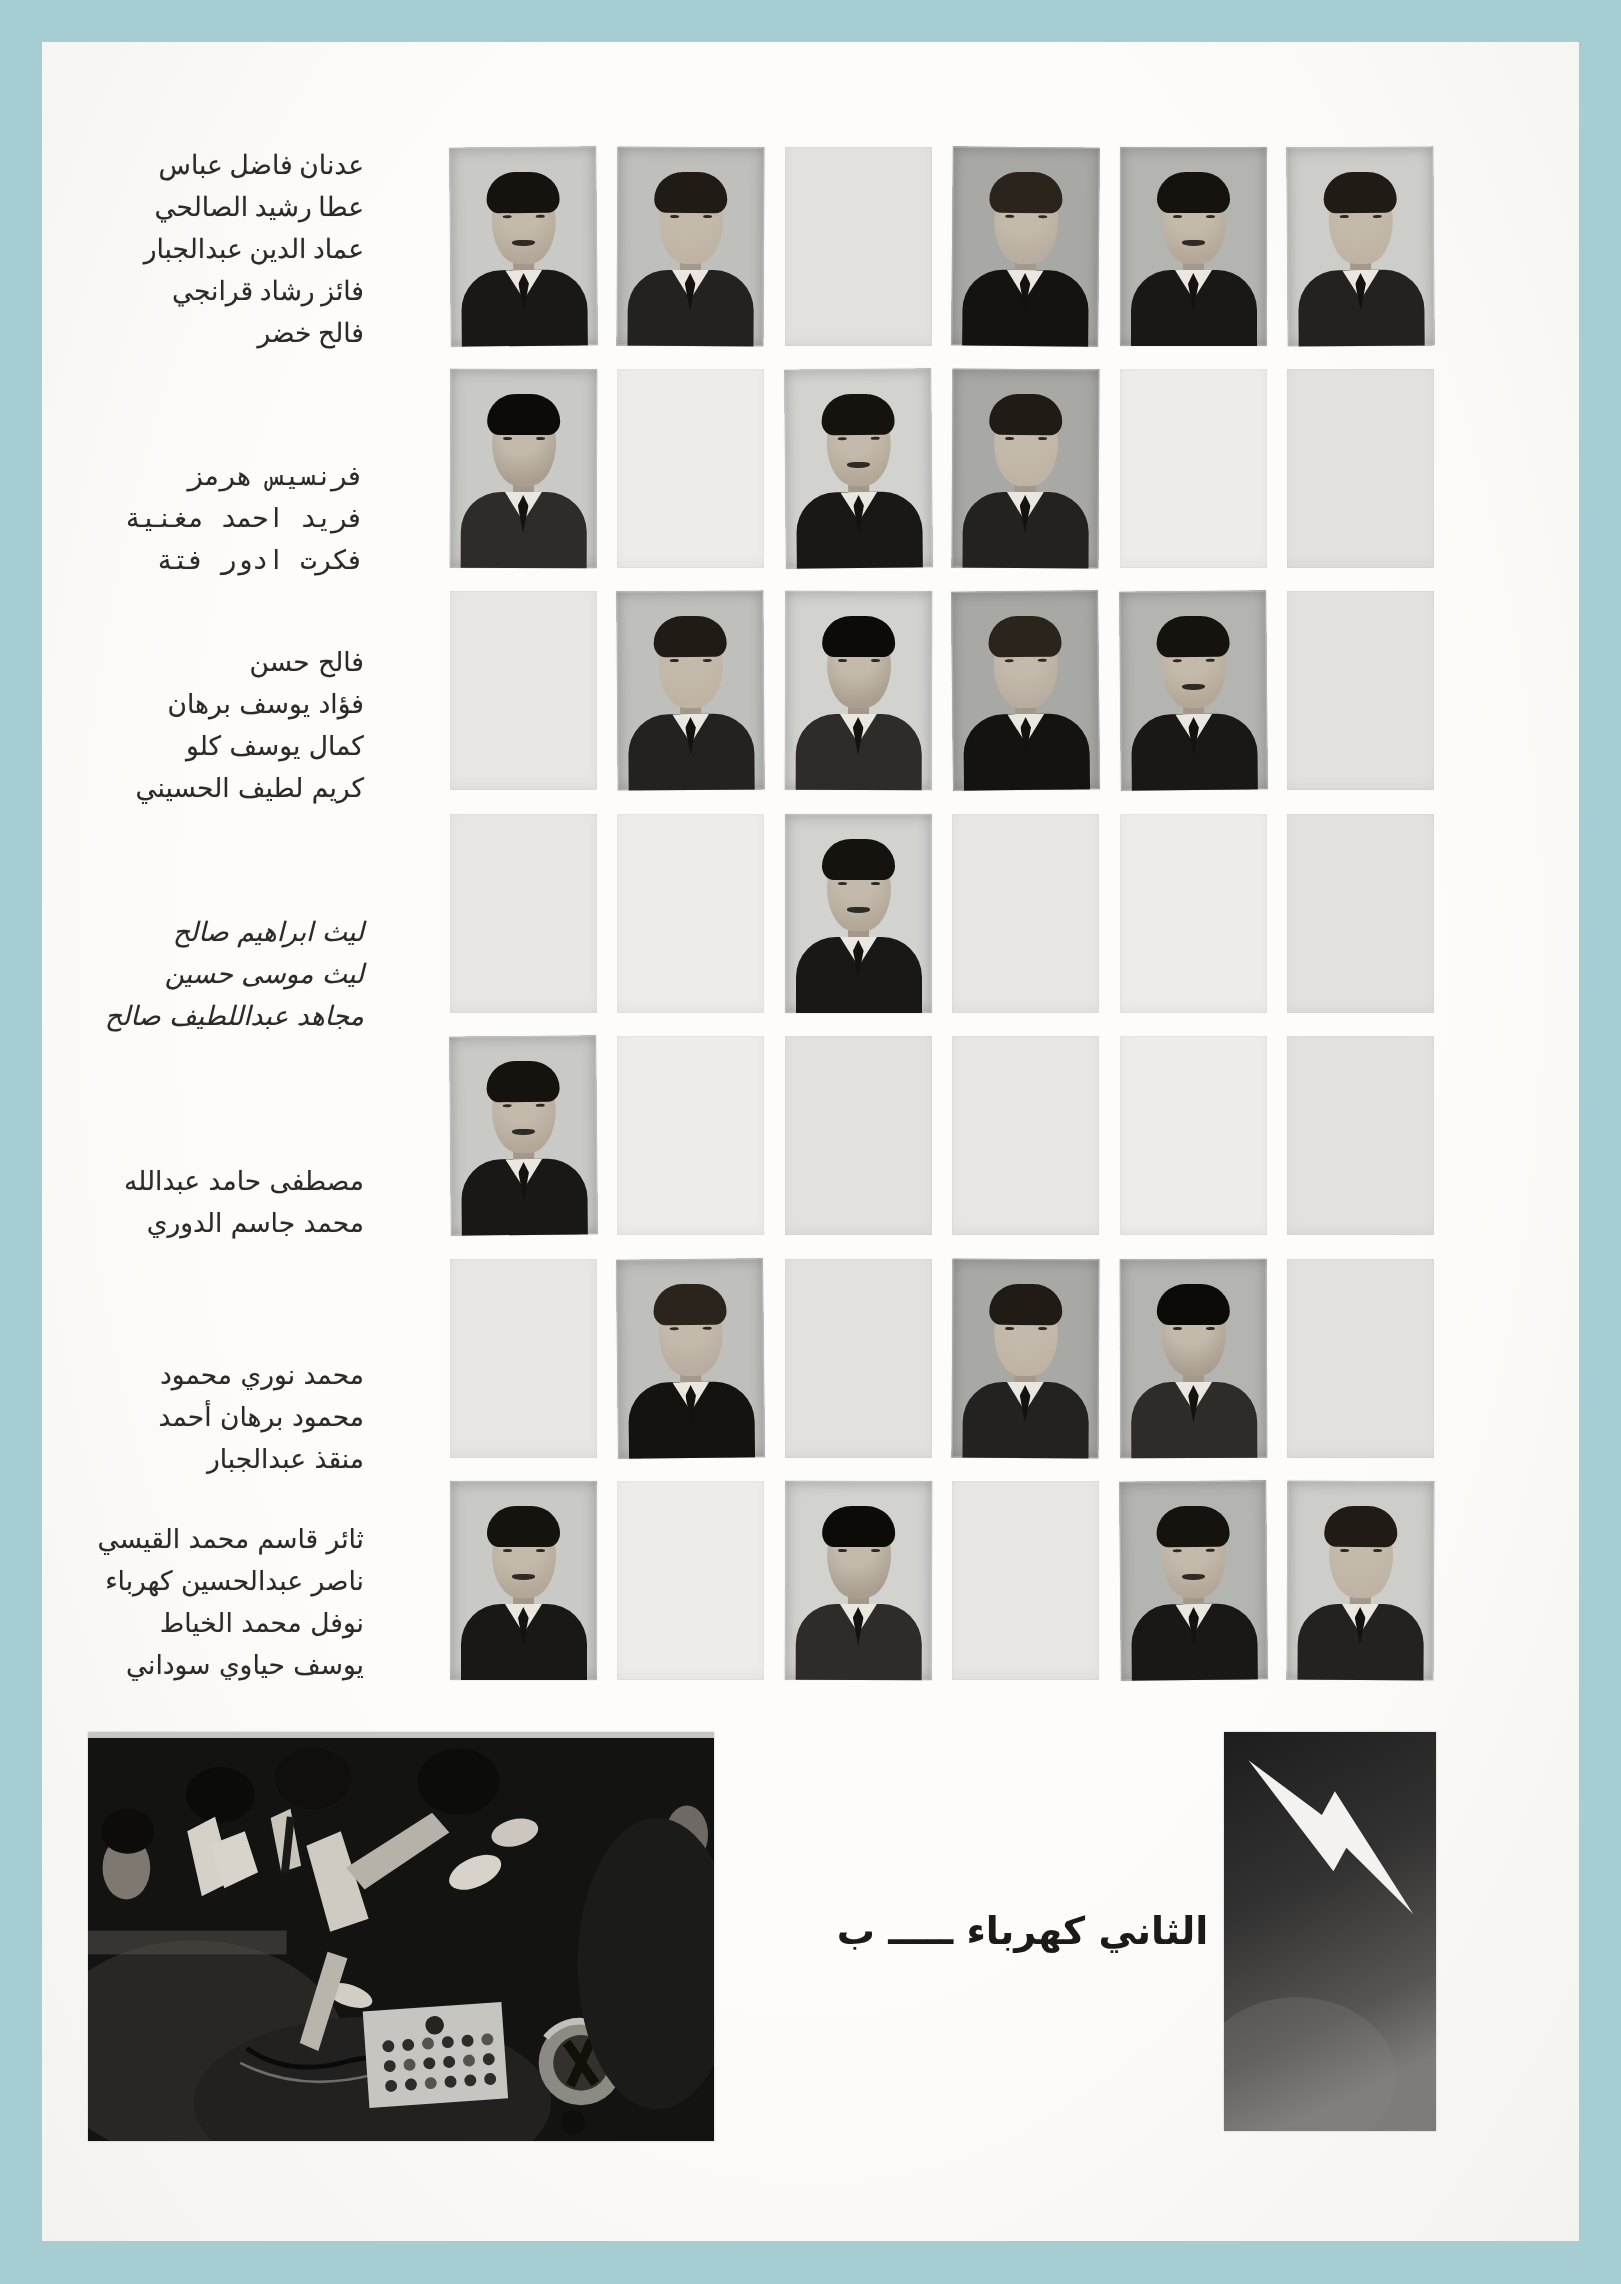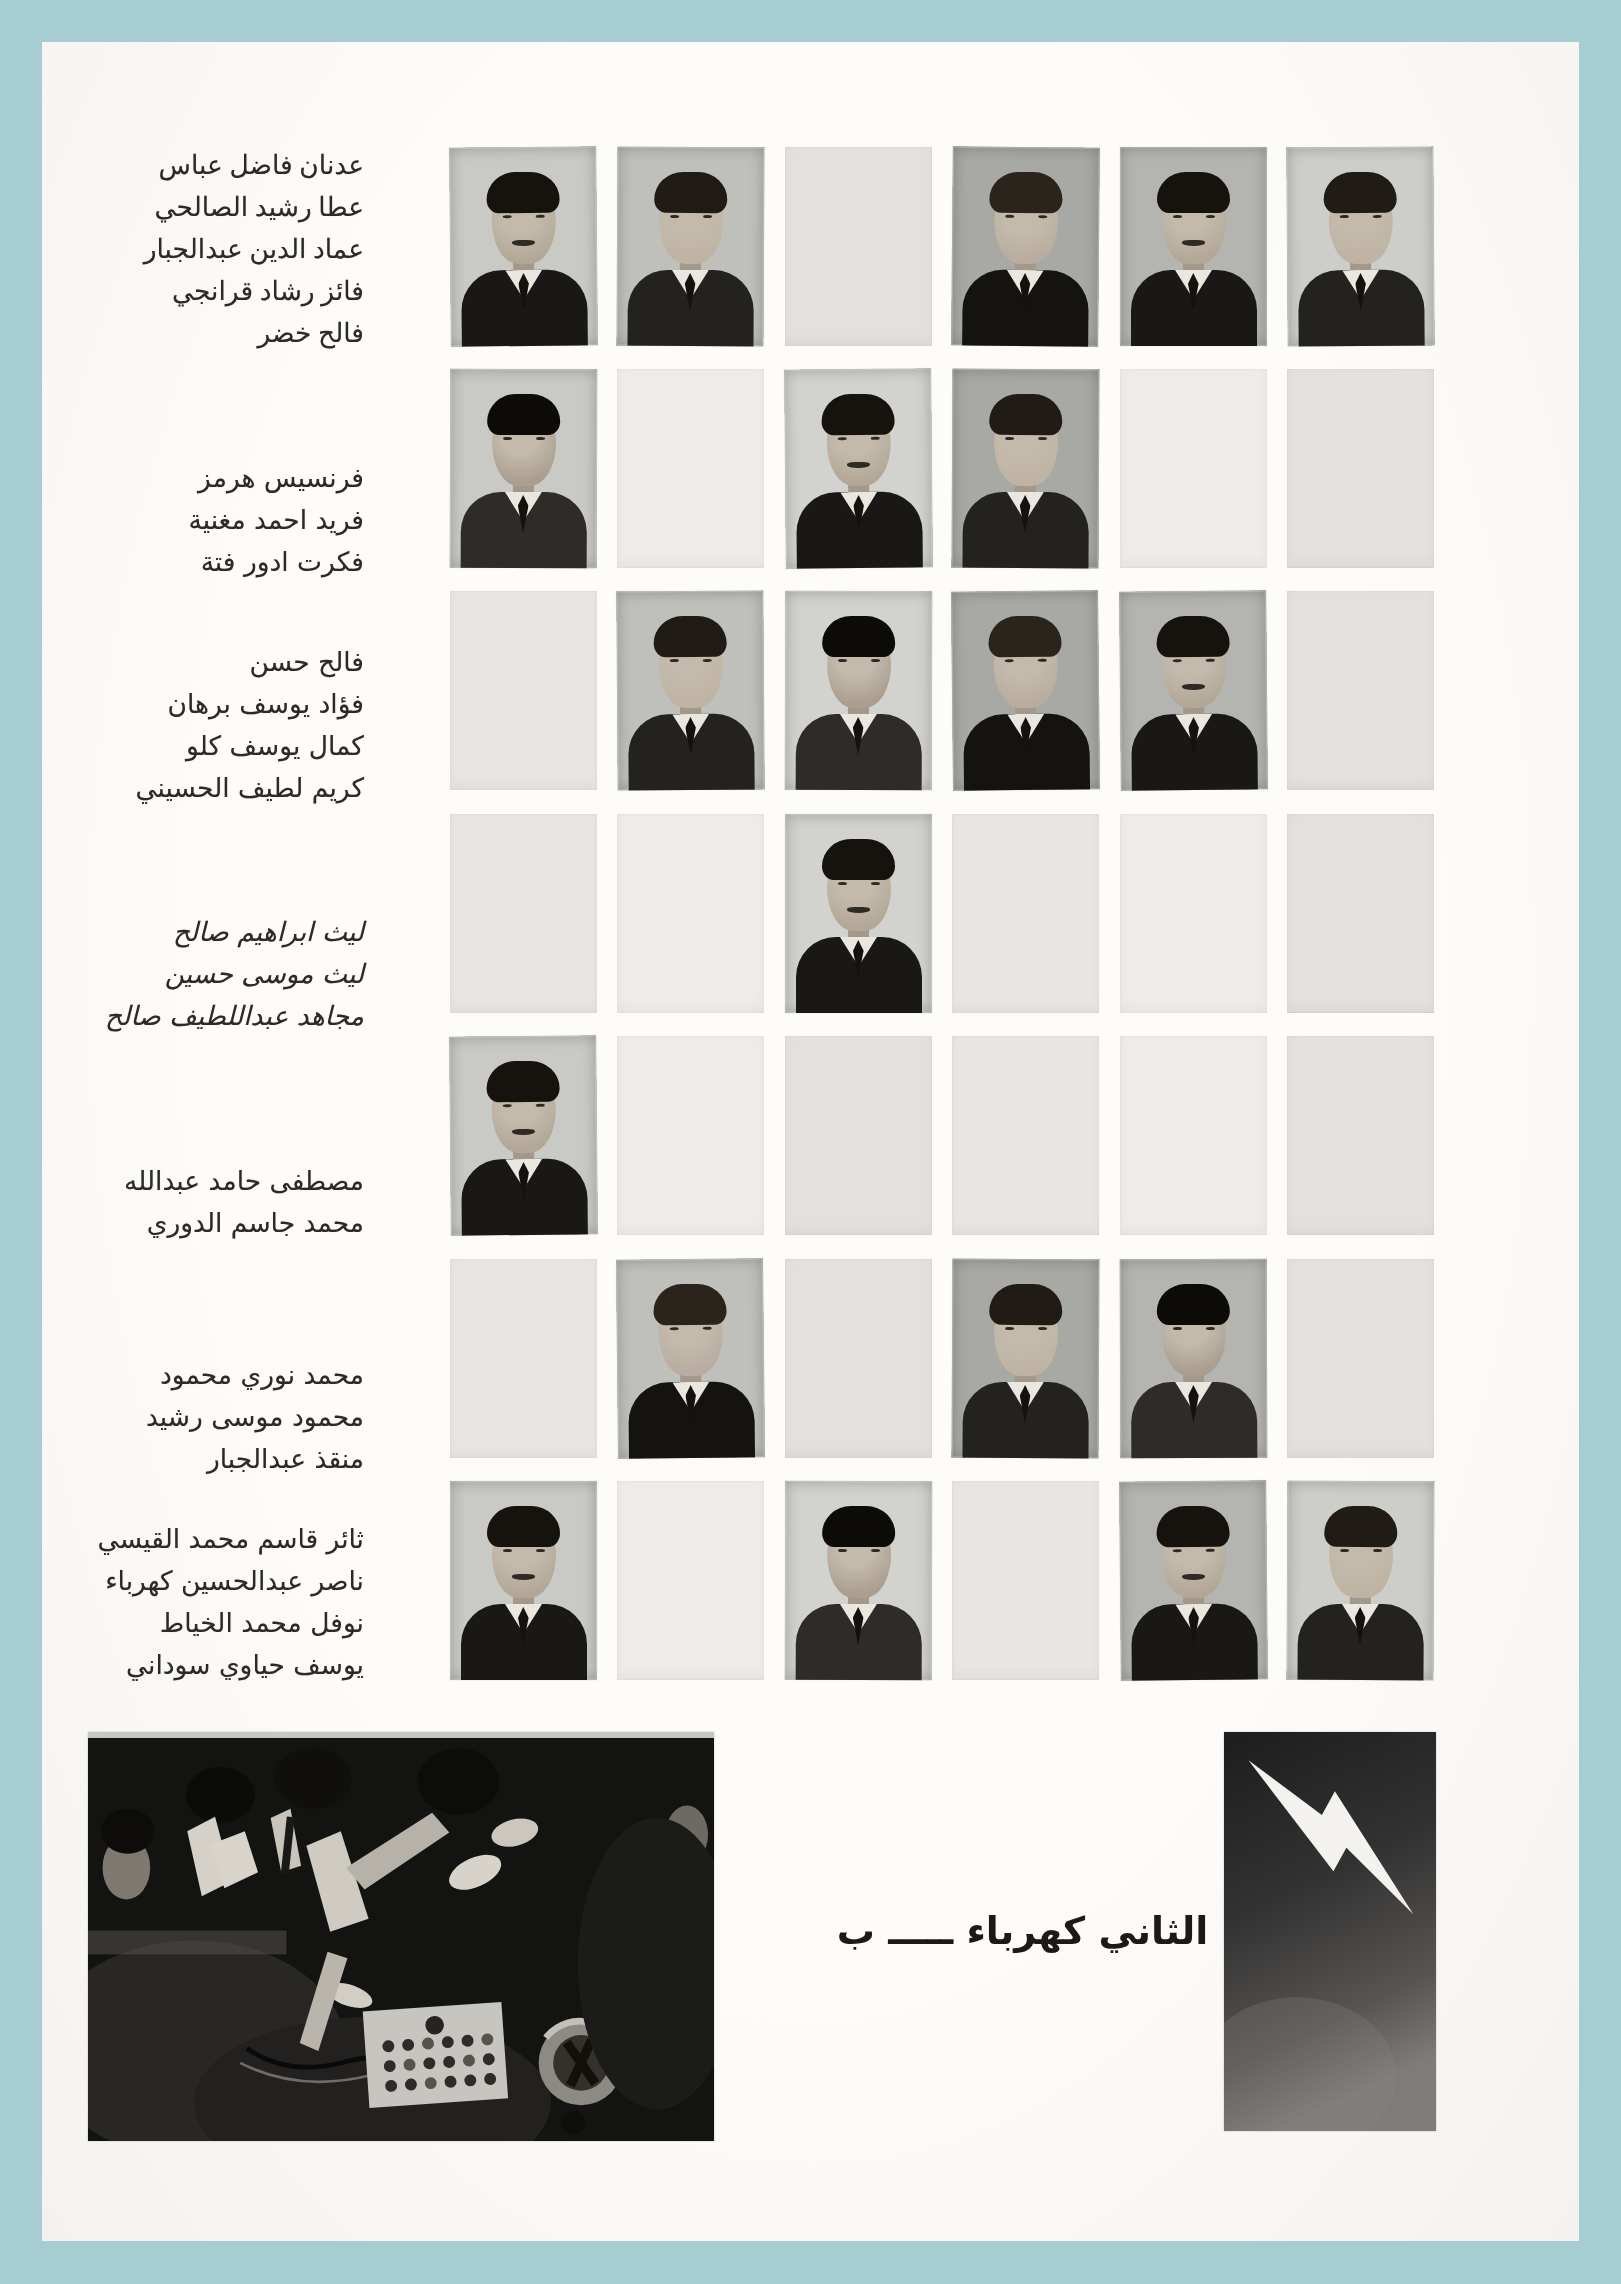--- a/index.html
+++ b/index.html
@@ -166,21 +166,21 @@
         <div class="mus"></div>
       </div>
       <div class="cell photo" style="left: 1245px; top: 105px; --bg: #cdcdc9; --suit: #242220; --skin: #bfb4a4; --hair: #201b14; --rot: -0.4deg;">
         <div class="suit"></div>
         <div class="neck"></div>
         <div class="shirt"></div>
         <div class="tie"></div>
         <div class="face"></div>
         <div class="hair"></div>
       </div>
-      <div class="names" style="top: 415px;">
+      <div class="names" style="top: 415px; font-family: Liberation Mono, monospace;">
         <div class="nline">فرنسيس هرمز</div>
         <div class="nline">فريد احمد مغنية</div>
         <div class="nline">فكرت ادور فتة</div>
       </div>
       <div class="cell photo" style="left: 408px; top: 327px; --bg: #c9c9c6; --suit: #2e2b28; --skin: #a99e8f; --hair: #0d0b08; --rot: 0.2deg;">
         <div class="suit"></div>
         <div class="neck"></div>
         <div class="shirt"></div>
         <div class="tie"></div>
         <div class="face"></div>
@@ -279,21 +279,21 @@
         <div class="hair"></div>
         <div class="mus"></div>
       </div>
       <div class="cell empty" style="left: 575px; top: 994px; --eb: #edecea;"></div>
       <div class="cell empty" style="left: 743px; top: 994px; --eb: #e2e1df;"></div>
       <div class="cell empty" style="left: 910px; top: 994px; --eb: #e7e6e4;"></div>
       <div class="cell empty" style="left: 1078px; top: 994px; --eb: #edecea;"></div>
       <div class="cell empty" style="left: 1245px; top: 994px; --eb: #e2e1df;"></div>
       <div class="names" style="top: 1312px;">
         <div class="nline">محمد نوري محمود</div>
-        <div class="nline">محمود موسى رشيد</div>
+        <div class="nline">محمود برهان أحمد</div>
         <div class="nline">منقذ عبدالجبار</div>
       </div>
       <div class="cell empty" style="left: 408px; top: 1217px; --eb: #e7e6e4;"></div>
       <div class="cell photo" style="left: 575px; top: 1217px; --bg: #bfbfbc; --suit: #15130f; --skin: #b8ada0; --hair: #2a241c; --rot: -0.6deg;">
         <div class="suit"></div>
         <div class="neck"></div>
         <div class="shirt"></div>
         <div class="tie"></div>
         <div class="face"></div>
         <div class="hair"></div>

